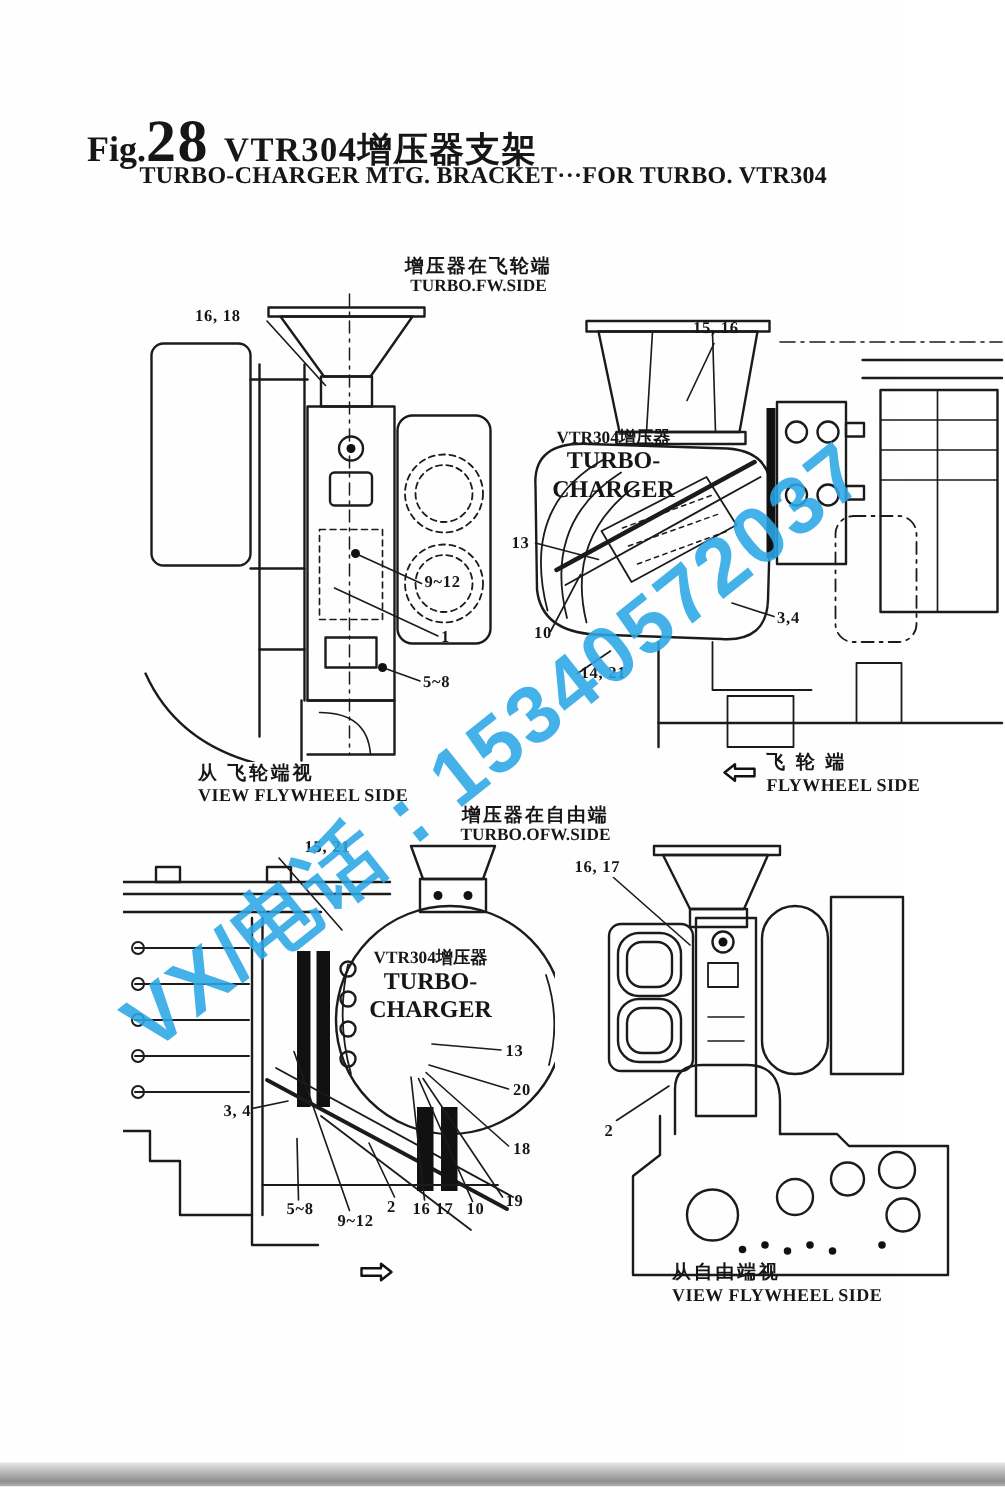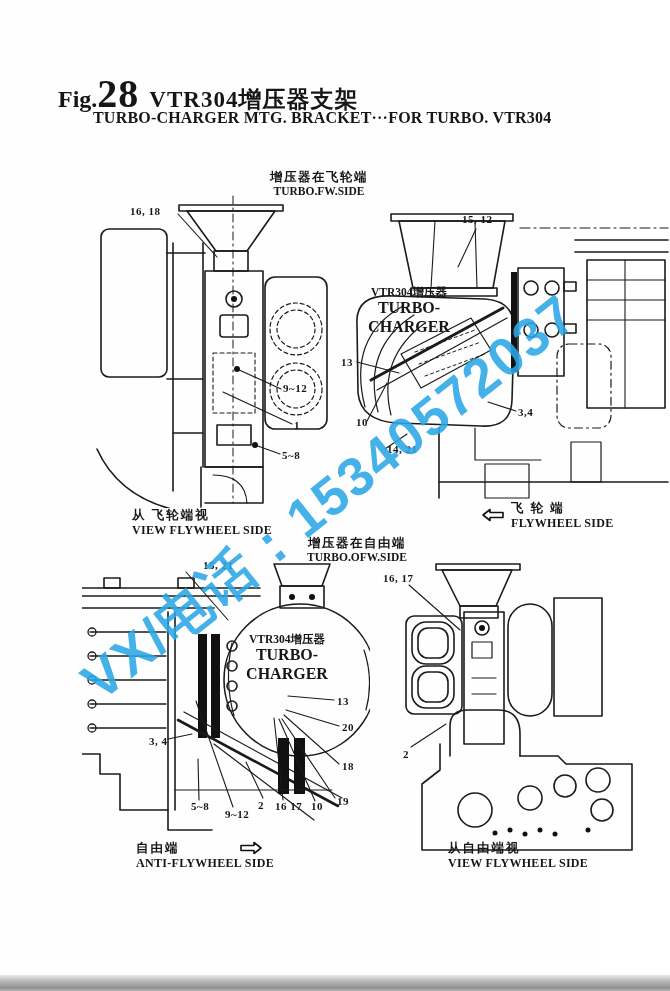--- a/index.html
+++ b/index.html
@@ -285,21 +285,21 @@
   <div class="turbo-label" style="left:243px; top:633px; width:88px;">
     <div class="cn">VTR304增压器</div>
     <div class="en">TURBO-CHARGER</div>
   </div>
 
   <span class="callout" style="left:130px; top:205px;">16, 18</span>
   <span class="callout" style="left:283px; top:382px;">9~12</span>
   <span class="callout" style="left:294px; top:419px;">1</span>
   <span class="callout" style="left:282px; top:449px;">5~8</span>
 
-  <span class="callout" style="left:462px; top:213px;">15, 12</span>
+  <span class="callout" style="left:462px; top:213px;">15, 16</span>
   <span class="callout" style="left:341px; top:356px;">13</span>
   <span class="callout" style="left:356px; top:416px;">10</span>
   <span class="callout" style="left:347px; top:443px;margin-left:40px;">14, 21</span>
   <span class="callout" style="left:518px; top:406px;">3,4</span>
 
   <span class="callout" style="left:166px; top:559px;margin-left:37px;">15, 21</span>
   <span class="callout" style="left:337px; top:695px;">13</span>
   <span class="callout" style="left:342px; top:721px;">20</span>
   <span class="callout" style="left:342px; top:760px;">18</span>
   <span class="callout" style="left:337px; top:795px;">19</span>
@@ -319,24 +319,20 @@
   </div>
 
   <svg class="arrow-icon" style="left:481px; top:508px;" width="24" height="14" viewBox="0 0 24 14">
     <path d="M2 7 L9 1.5 L9 4.5 L22 4.5 L22 9.5 L9 9.5 L9 12.5 Z" fill="#fff" stroke="#111" stroke-width="1.6" stroke-linejoin="round"></path>
   </svg>
   <div class="cap" style="left:511px; top:501px;">
     <div class="cn">飞 轮 端</div>
     <div class="en">FLYWHEEL SIDE</div>
   </div>
 
-  <div class="cap" style="left:136px; top:841px;">
-    <div class="cn">自由端</div>
-    <div class="en">ANTI-FLYWHEEL SIDE</div>
-  </div>
   <svg class="arrow-icon" style="left:239px; top:841px;" width="24" height="14" viewBox="0 0 24 14">
     <path d="M22 7 L15 1.5 L15 4.5 L2 4.5 L2 9.5 L15 9.5 L15 12.5 Z" fill="#fff" stroke="#111" stroke-width="1.6" stroke-linejoin="round"></path>
   </svg>
 
   <div class="cap" style="left:448px; top:841px;">
     <div class="cn">从自由端视</div>
     <div class="en">VIEW  FLYWHEEL SIDE</div>
   </div>
 
   <div class="watermark">VX/电话：15340572037</div>

